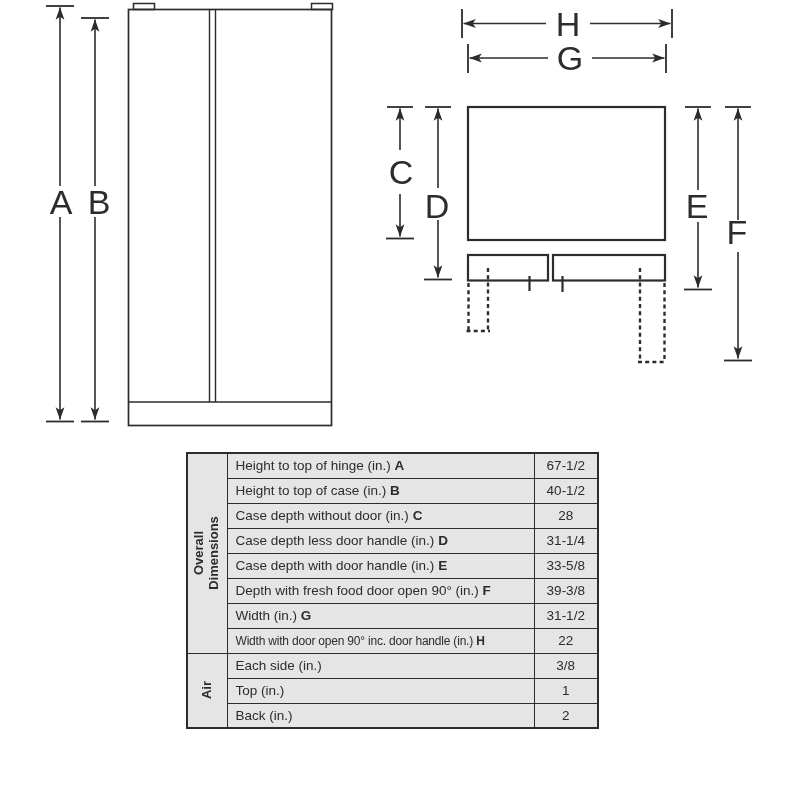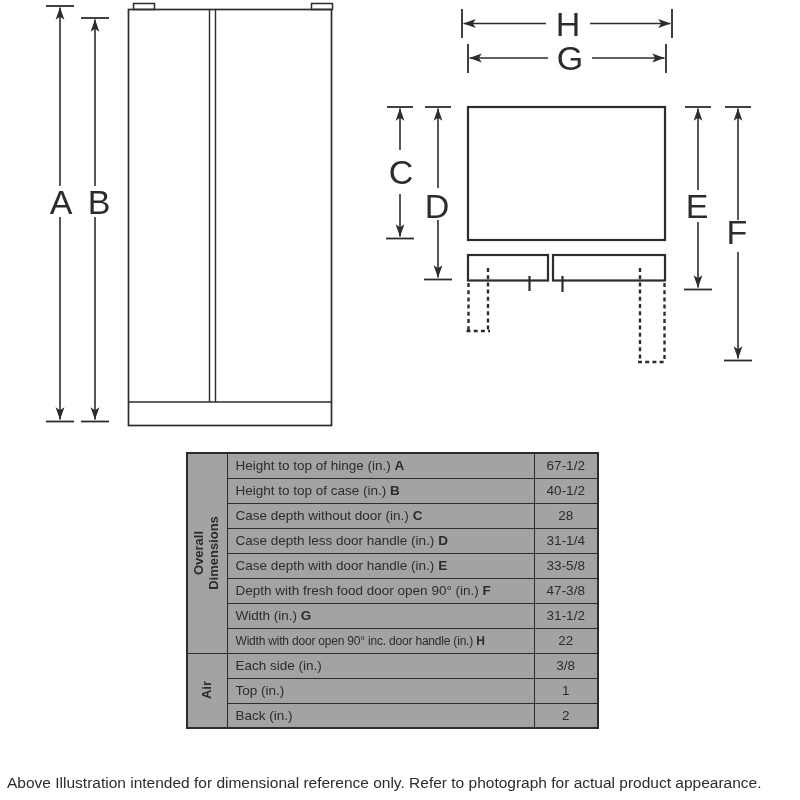--- a/index.html
+++ b/index.html
@@ -13,21 +13,21 @@
   svg.diagram { position: absolute; left: 0; top: 0; }
   svg.diagram text {
     font-family: "Liberation Sans", sans-serif;
     font-size: 34px; fill: var(--ink);
   }
   .dim-table {
     position: absolute; left: 186px; top: 452px;
     width: 411px; border-collapse: collapse; table-layout: fixed;
     border: 2px solid var(--ink); color: var(--ink);
   }
-  .dim-table td { border: 1px solid var(--ink); height: 25px; padding: 0; background: #a3a3a3; }
+  .dim-table td { border: 1px solid var(--ink); height: 25px; padding: 0; background: #e5e5e5; }
   .dim-table td.desc {
     font-size: 13.5px; padding: 0 4px 0 8px; text-align: left;
     white-space: nowrap; overflow: hidden;
   }
   .dim-table td.desc b { font-weight: bold; }
   .dim-table td.desc.condensed { font-size: 12px; letter-spacing: -0.2px; }
   .dim-table td.val { font-size: 13.5px; font-weight: normal; text-align: center; }
   .dim-table td.grp { position: relative; }
   .vtext {
     position: absolute; left: 50%; top: 50%;
@@ -167,21 +167,21 @@
       <tr>
         <td class="desc"><span>Case depth less door handle (in.)</span> <b>D</b></td>
         <td class="val">31-1/4</td>
       </tr>
       <tr>
         <td class="desc"><span>Case depth with door handle (in.)</span> <b>E</b></td>
         <td class="val">33-5/8</td>
       </tr>
       <tr>
         <td class="desc"><span>Depth with fresh food door open 90° (in.)</span> <b>F</b></td>
-        <td class="val">47-3/8</td>
+        <td class="val">39-3/8</td>
       </tr>
       <tr>
         <td class="desc"><span>Width (in.)</span> <b>G</b></td>
         <td class="val">31-1/2</td>
       </tr>
       <tr>
         <td class="desc condensed"><span>Width with door open 90° inc. door handle (in.)</span> <b>H</b></td>
         <td class="val">22</td>
       </tr>
       <tr>
@@ -195,15 +195,14 @@
         <td class="desc">Top (in.)</td>
         <td class="val">1</td>
       </tr>
       <tr>
         <td class="desc">Back (in.)</td>
         <td class="val">2</td>
       </tr>
     </tbody>
   </table>
 
-  <div class="footer">Above Illustration intended for dimensional reference only. Refer to photograph for actual product appearance.</div>
 
 </div>
 
 </body></html>

